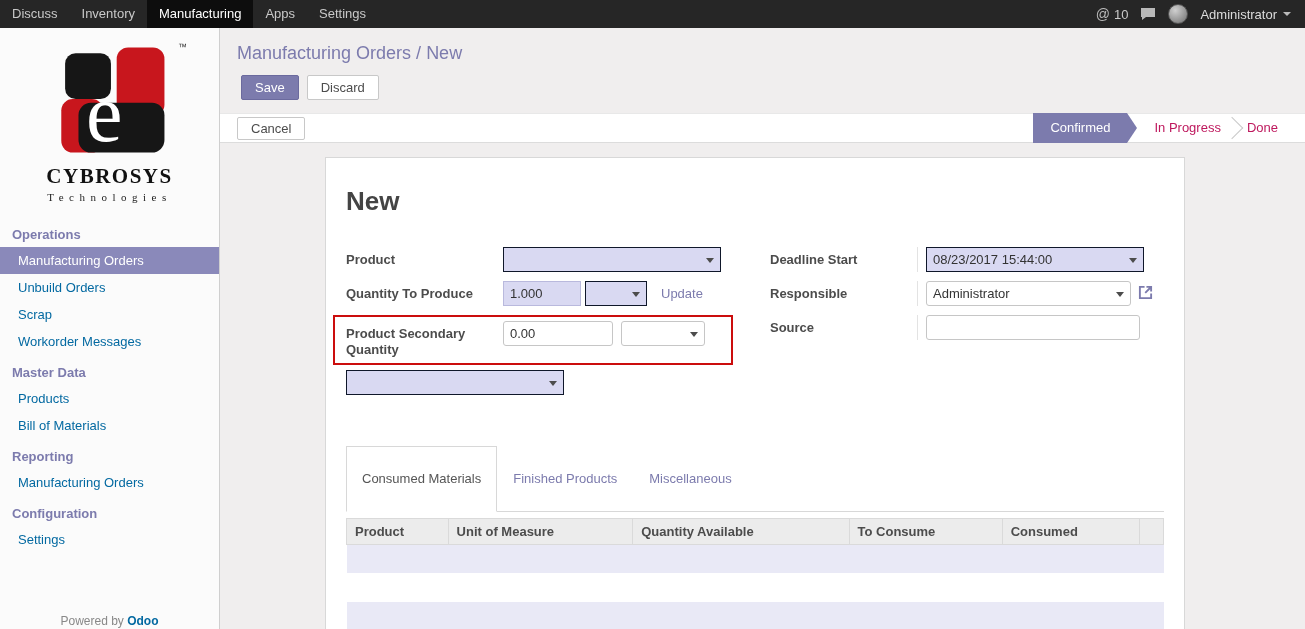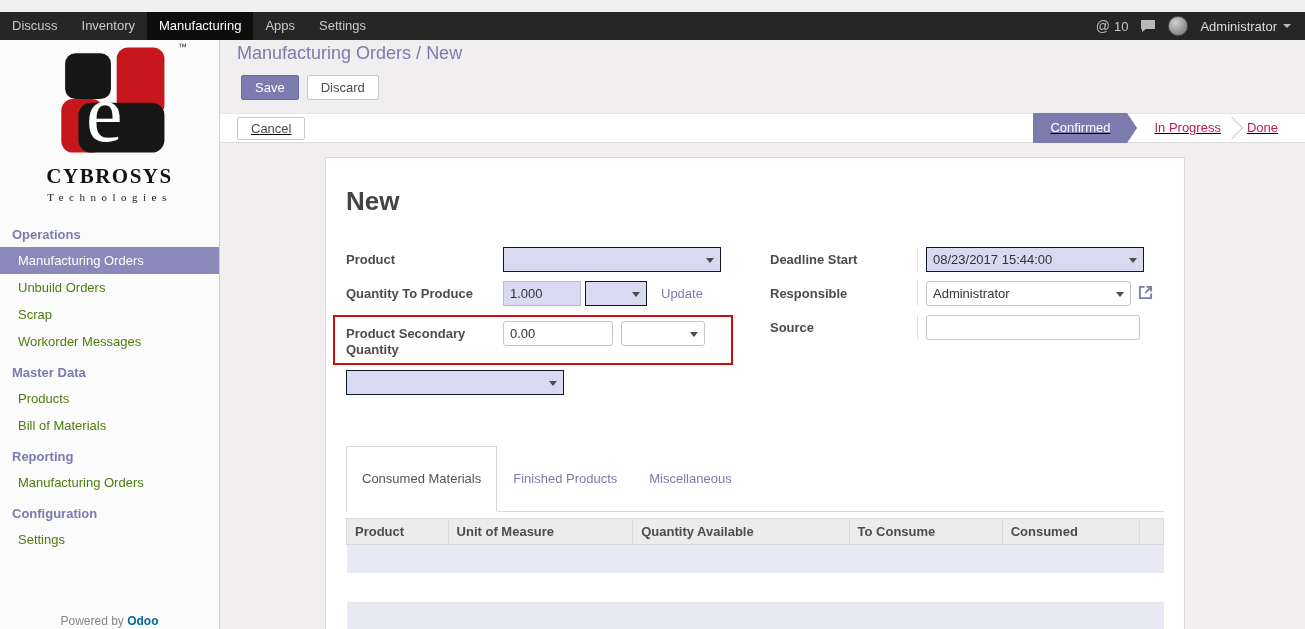--- a/index.html
+++ b/index.html
@@ -1,53 +1,53 @@
 <!DOCTYPE html>
 <html><head>
 <meta charset="utf-8">
 <style>
   * { margin:0; padding:0; box-sizing:border-box; }
   html,body { width:1305px; height:629px; overflow:hidden; font-family:"Liberation Sans", sans-serif; background:#f0eeee; }
 
   
-  .navbar { position:absolute; top:12px; left:0; right:0; height:28px; background:#262626; display:flex; justify-content:space-between; align-items:stretch; z-index:50; }
+  .navbar { position:absolute; top:0; left:0; right:0; height:28px; background:#262626; display:flex; justify-content:space-between; align-items:stretch; z-index:50; }
   .nav-left { display:flex; }
   .nav-item { color:#c9c9c9; font-size:13px; line-height:28px; padding:0 12px; cursor:pointer; text-decoration:none; }
   .nav-item.active { background:#0d0d0d; color:#fff; }
   .nav-right { display:flex; align-items:center; gap:12px; padding-right:14px; color:#c9c9c9; font-size:13px; }
   .nav-ind { display:flex; align-items:center; gap:4px; cursor:pointer; }
   .at-glyph { font-size:14px; color:#bbb; }
   .avatar { width:20px; height:20px; border-radius:50%; background:radial-gradient(circle at 35% 30%, #cfcfcf, #6f6f6f); border:1px solid #555; }
   .user-menu { display:flex; align-items:center; gap:6px; cursor:pointer; color:#dcdcdc; }
   .caret-down { width:0; height:0; border-left:4px solid transparent; border-right:4px solid transparent; border-top:4px solid #bbb; }
 
   
   .sidebar { position:absolute; top:28px; left:0; bottom:0; width:220px; background:#fbfbfb; border-right:1px solid #cfcfcf; }
   .logo-wrap { text-align:center; padding-top:16px; position:relative; }
   .logo-tm { position:absolute; top:14px; left:178px; font-size:9px; color:#333; }
   .logo-brand { font-family:"Liberation Serif", serif; font-weight:bold; font-size:21px; letter-spacing:1.5px; color:#111; margin-top:4px; }
   .logo-sub { font-family:"Liberation Serif", serif; font-size:11px; letter-spacing:5.5px; color:#222; margin-top:2px; }
   .menu { margin-top:14px; }
   .section-title { color:#7c7bad; font-weight:bold; font-size:13px; padding:10px 0 5px 12px; }
-  .menu-item { font-size:13px; color:#4d7c0f; padding:6px 0 6px 18px; cursor:pointer; }
+  .menu-item { font-size:13px; color:#0369a1; padding:6px 0 6px 18px; cursor:pointer; }
   .menu-item.active { background:#8a89ba; color:#fff; }
   .powered { position:absolute; bottom:0; left:0; width:100%; text-align:center; font-size:12px; color:#888; padding-bottom:1px; }
   .powered .odoo-link { color:#0369a1; font-weight:bold; text-decoration:none; cursor:pointer; }
 
   
   .main { position:absolute; top:28px; left:220px; right:0; bottom:0; display:flex; flex-direction:column; background:#f0eeee; }
   .control-panel { padding:15px 0 0 17px; }
   .breadcrumb { font-size:18px; color:#7c7bad; margin-bottom:11px; }
   .breadcrumb a { color:#7c7bad; text-decoration:none; cursor:pointer; }
   .breadcrumb .bc-current { color:#7c7bad; }
   .cp-buttons { margin:0 0 13px 4px; display:flex; gap:8px; }
   .btn { font-family:inherit; font-size:13px; padding:4px 13px; border:1px solid #c8c8c8; background:#fff; color:#4c4c4c; border-radius:2px; cursor:pointer; }
   .btn.primary { background:#7c7bad; border-color:#6b6a9e; color:#fff; }
 
-  .form-header { height:30px; background:#fff; border-bottom:1px solid #dcdcdc; border-top:1px solid #e8e8e8; display:flex; justify-content:space-between; align-items:center; padding-left:17px; flex:none;text-decoration:underline; }
+  .form-header { height:30px; background:#fff; border-bottom:1px solid #dcdcdc; border-top:1px solid #e8e8e8; display:flex; justify-content:space-between; align-items:center; padding-left:17px; flex:none; }
   .form-header .btn { padding:3px 13px; }
   .statusbar { display:flex; align-items:center; height:30px; }
   .status { font-size:13px; color:#be185d; padding:0 17px; line-height:30px; cursor:pointer; }
   .status.active { background:#7c7bad; color:#fff; }
   .arrow-active { width:0; height:0; border-top:15px solid transparent; border-bottom:15px solid transparent; border-left:10px solid #7c7bad; }
   .chevron-sep { width:16px; height:16px; border-top:1px solid #c9c9c9; border-right:1px solid #c9c9c9; transform:rotate(45deg); margin:0 -10px 0 -14px; }
   .statusbar .pad-end { width:10px; }
 
   .content { flex:1; overflow:hidden; }
 

